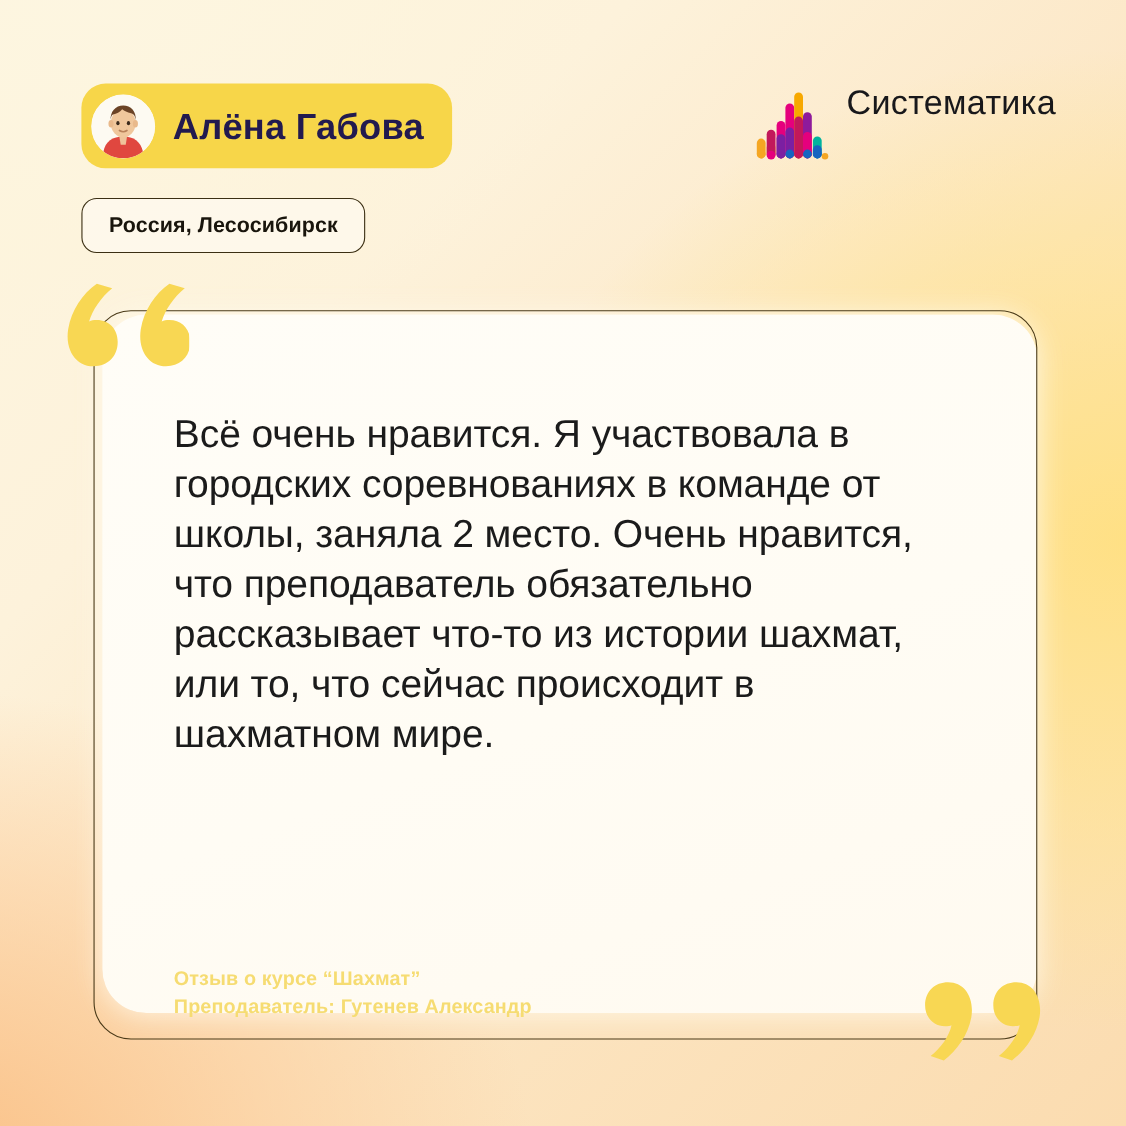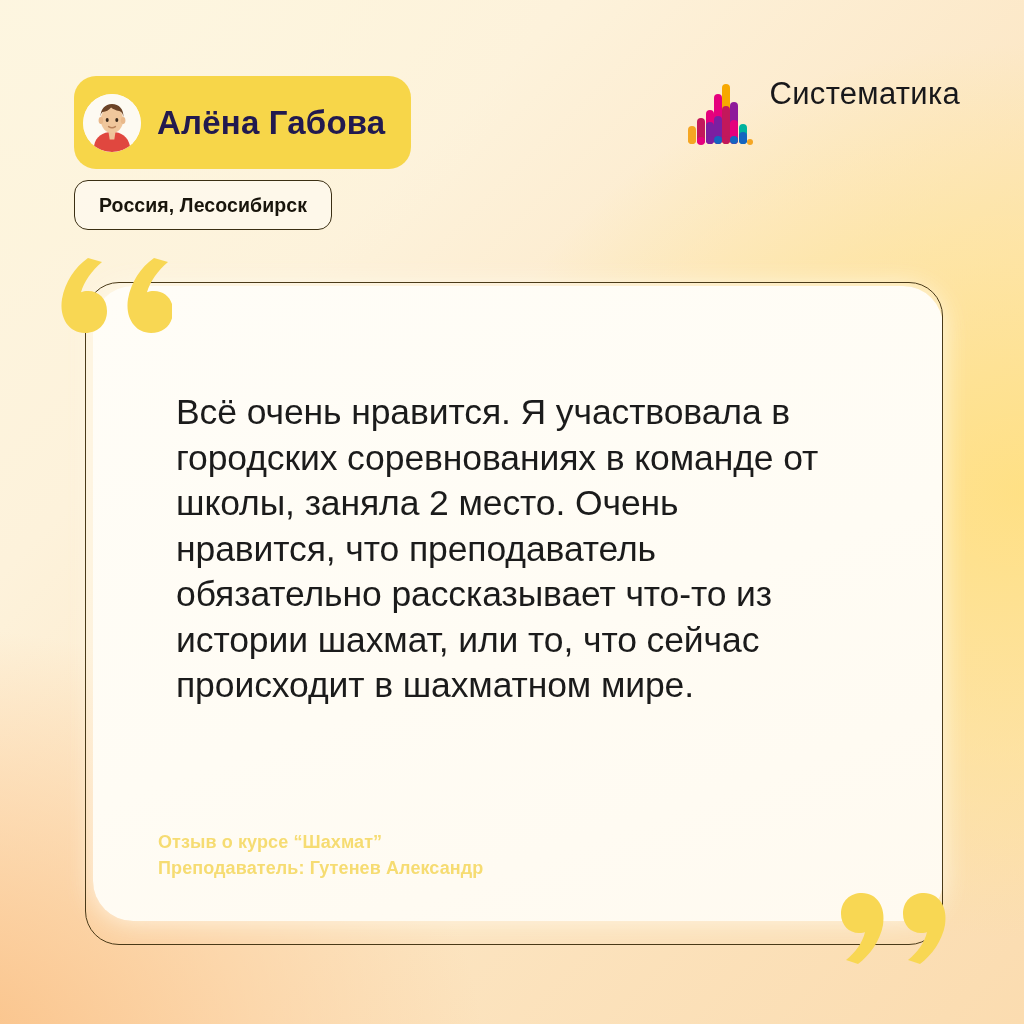--- a/index.html
+++ b/index.html
@@ -30,21 +30,21 @@
     position: absolute;
     top: 0; left: 0;
     width: 1024px;
     height: 175px;
   }
 
   .name-badge {
     position: absolute;
     left: 74px;
     top: 76px;
-    height: 93px;
+    height: 77px;
     display: flex;
     align-items: center;
     background: #f7d649;
     border-radius: 22px;
     padding: 0 26px 0 9px;
     box-sizing: border-box;
   }
 
   .avatar {
     width: 58px;
@@ -164,32 +164,32 @@
   .quote-open svg, .quote-close svg { display:block; }
 
   .quote-body {
     position: absolute;
     left: 158px;
     top: 372px;
     width: 700px;
     z-index: 6;
   }
   .quote-body p {
-    margin: 18px;
+    margin: 0;
     font-size: 35.5px;
     line-height: 45.5px;
     color: #1b1b1b;
     font-weight: 400;
     letter-spacing: -0.1px;
   }
 
   .quote-footer {
     position: absolute;
     left: 158px;
-    top: 829px;
+    top: 876px;
     z-index: 6;
   }
   .quote-footer div {
     font-size: 18px;
     font-weight: 700;
     color: #f6dc72;
     line-height: 26px;
     letter-spacing: 0.1px;
     white-space: nowrap;
   }

